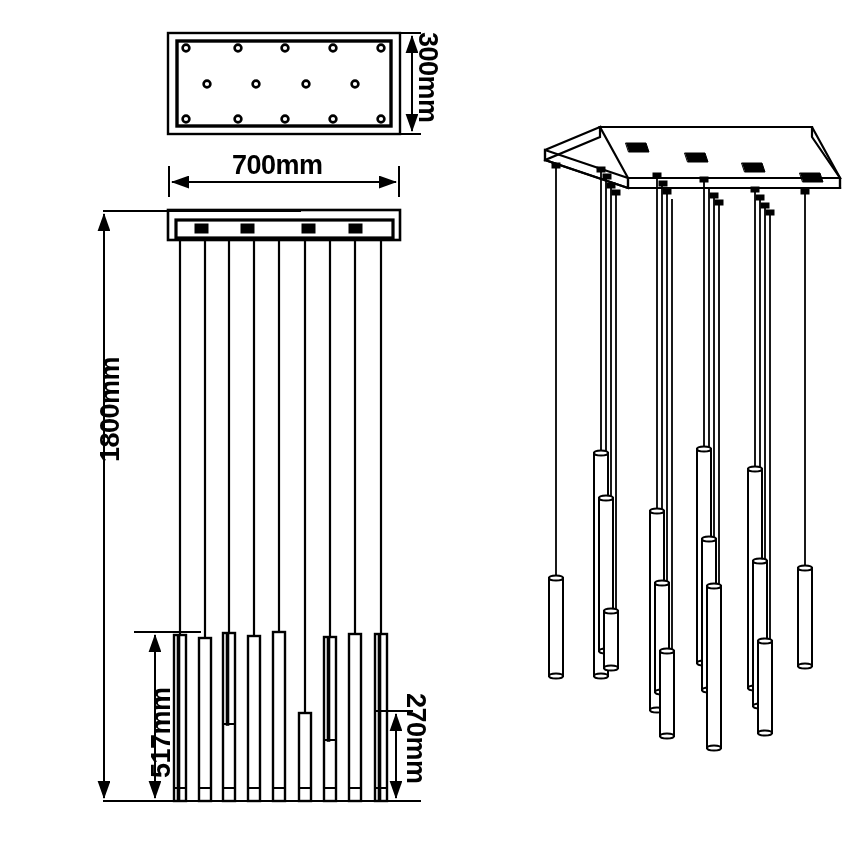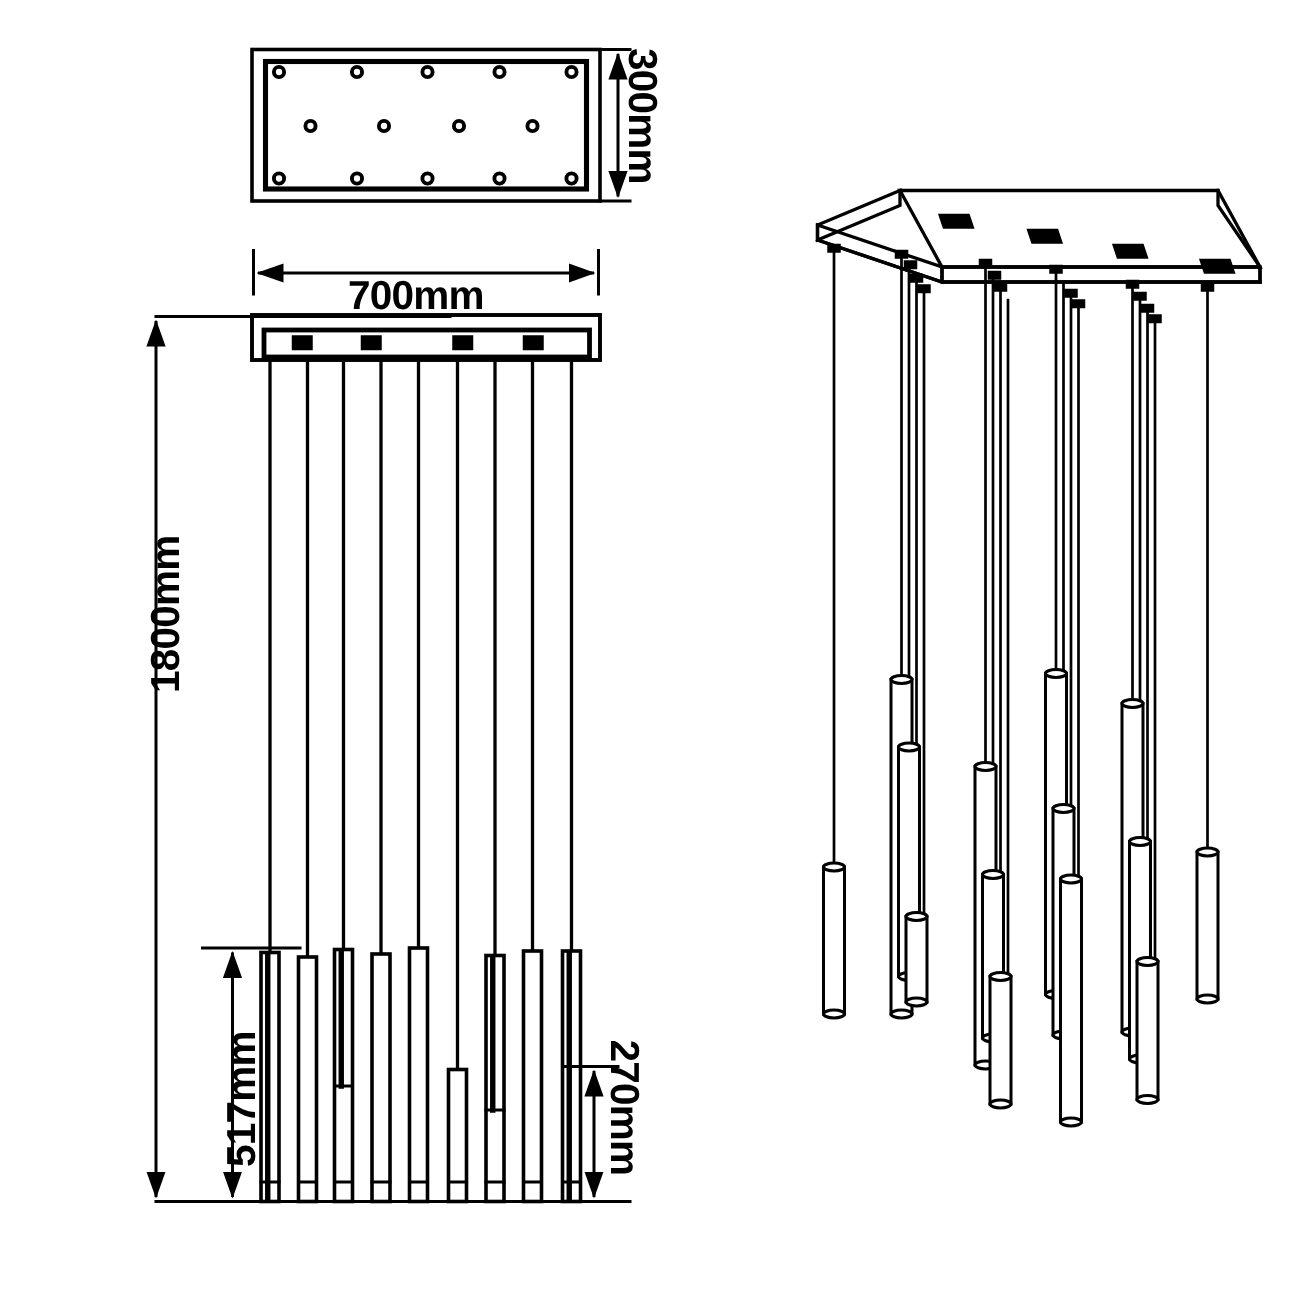--- a/index.html
+++ b/index.html
@@ -243,21 +243,21 @@
         <path d="M798,568 L812,568 L812,666 L798,666 Z"></path>
         <ellipse cx="805" cy="568" rx="7" ry="2.6"></ellipse>
         <ellipse cx="805" cy="666" rx="7" ry="2.6"></ellipse>
       </g>
 
     </g>
   </svg>
 
   <div class="dimtext vert" style="left:443px; top:32px; transform:rotate(90deg);">300mm</div>
 
-  <div class="dimtext" style="left:232px; top:150px;margin-top:32px;">700mm</div>
+  <div class="dimtext" style="left:232px; top:150px;">700mm</div>
 
   <div class="dimtext vert" style="left:95px; top:462px; transform:rotate(-90deg);">1800mm</div>
 
   <div class="dimtext vert" style="left:146px; top:778px; transform:rotate(-90deg);">517mm</div>
 
   <div class="dimtext vert" style="left:431px; top:693px; transform:rotate(90deg);">270mm</div>
 
 </div>
 
 </body></html>

